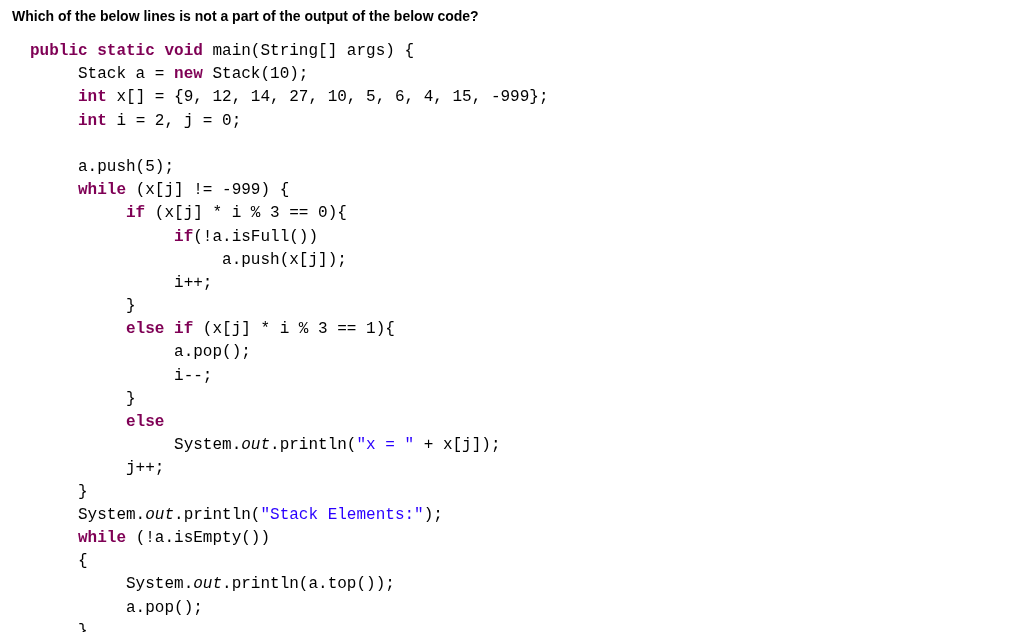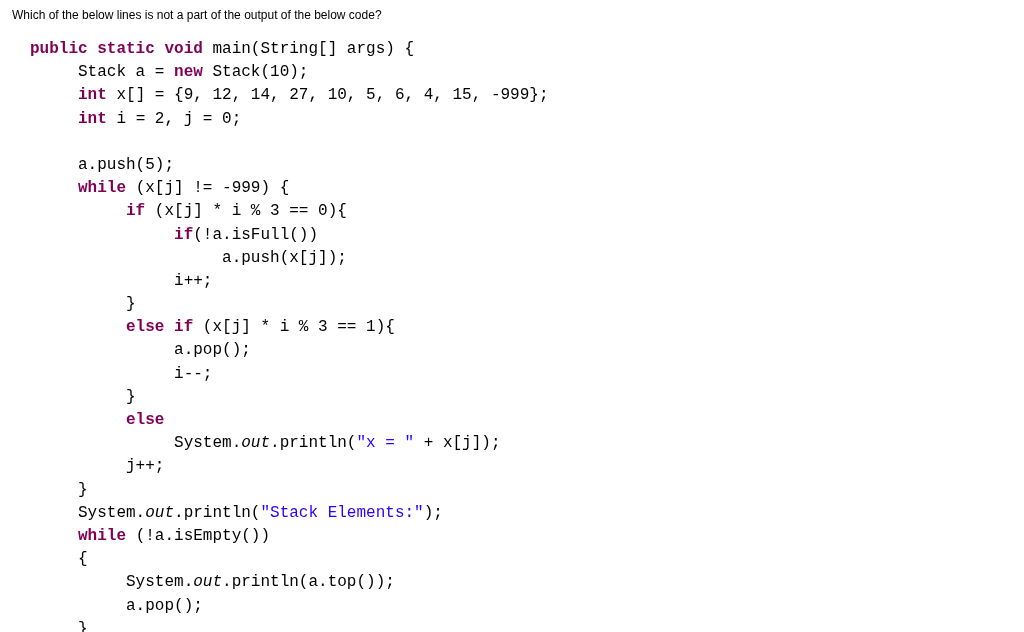--- a/index.html
+++ b/index.html
@@ -7,23 +7,24 @@
       padding: 0;
       box-sizing: border-box;
     }
     body {
       font-family: Arial, sans-serif;
       background: #ffffff;
       padding: 8px 12px;
       width: 1024px;
     }
     .question {
-      font-size: 12px;
+      font-size: 14px;
       color: #000;
       margin-bottom: 16px;
+      font-weight: bold;
     }
     .code-block {
       font-family: 'Courier New', Courier, monospace;
       font-size: 16px;
       line-height: 1.45;
       white-space: pre;
       padding-left: 18px;
     }
     .kw { color: #7f0055; font-weight: bold; }
     .static-ref { color: #000; font-style: italic; }

